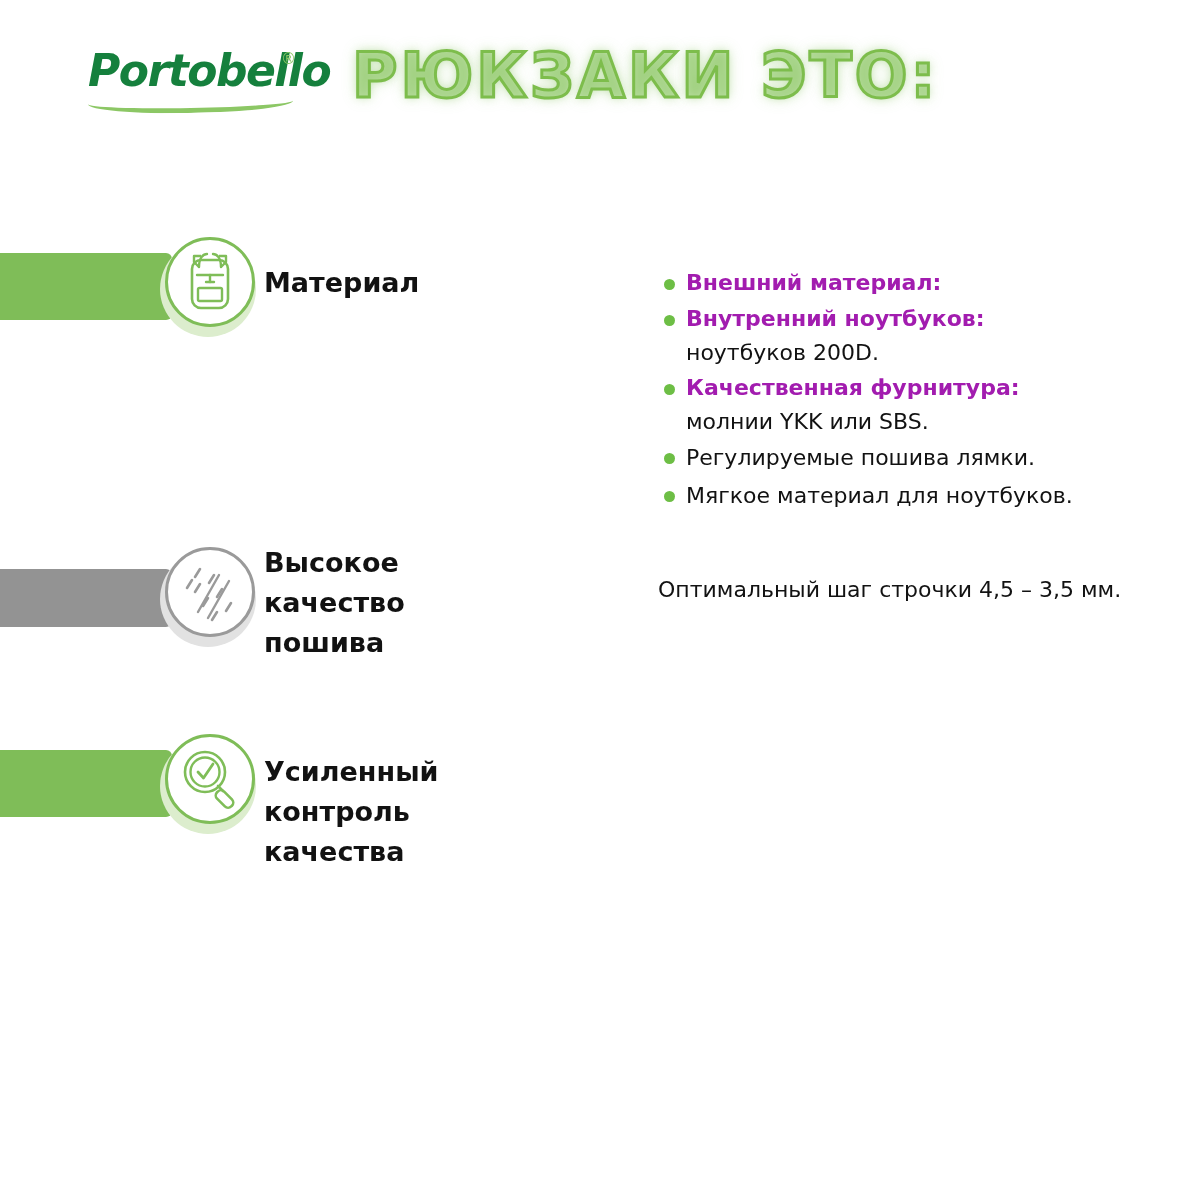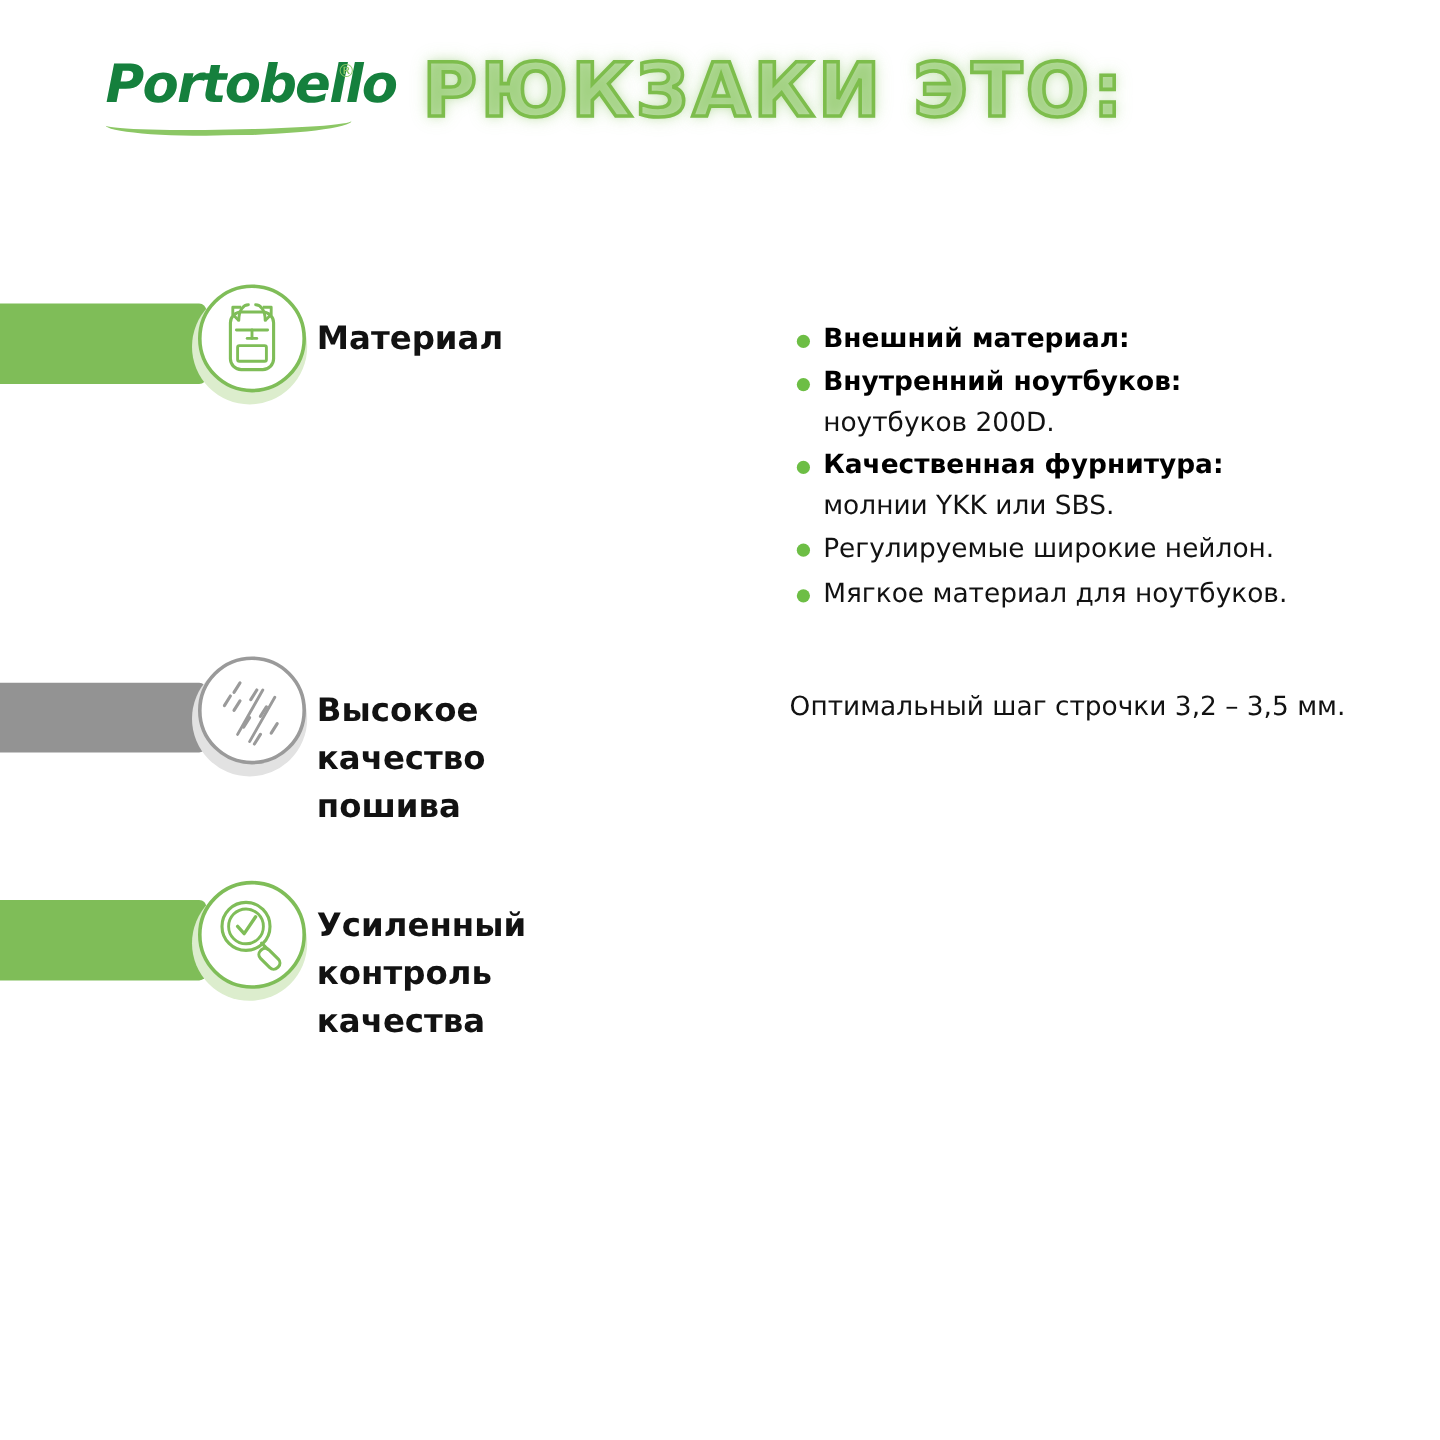--- a/index.html
+++ b/index.html
@@ -142,21 +142,21 @@
     width: 11px;
     height: 11px;
     border-radius: 50%;
     background: #6dbe45;
   }
   .bullet .b-strong {
     font-family: "DejaVu Sans", sans-serif;
     font-weight: bold;
     font-size: 22px;
     line-height: 34px;
-    color: #000000;
+    color: #a21caf;
     display: block;
   }
   .bullet .b-sub {
     font-family: "DejaVu Sans", sans-serif;
     font-weight: normal;
     font-size: 22px;
     line-height: 33px;
     color: #121212;
     display: block;
   }
@@ -231,21 +231,21 @@
         <line x1="30" y1="62" x2="51" y2="25" stroke-width="2.4"></line>
         <line x1="40" y1="68" x2="61" y2="31" stroke-width="2.4"></line>
 
         <line x1="41" y1="33" x2="46" y2="25"></line>
         <line x1="49" y1="47" x2="54" y2="39"></line>
         <line x1="58" y1="61" x2="63" y2="53"></line>
       </g>
     </svg>
   </div>
 
-  <div class="row-heading" style="left:264px; top:573px;">Высокое качество
+  <div class="row-heading" style="left:264px; top:543px;">Высокое качество
 пошива</div>
 </div>
 
 <div class="row">
   <div class="bar green" style="top:750px; height:67px; width:172px;"></div>
 
   <div class="badge-halo green" style="left:160px; top:738px; width:96px; height:96px;"></div>
   <div class="badge green" style="left:165px; top:734px; width:90px; height:90px;">
     <svg width="84" height="84" viewBox="0 0 84 84">
       <circle cx="37" cy="35" r="20" fill="none" stroke="#7fbd58" stroke-width="2.6"></circle>
@@ -266,20 +266,20 @@
   </div>
   <div class="bullet">
     <span class="b-strong">Внутренний ноутбуков:</span>
     <span class="b-sub">ноутбуков 200D.</span>
   </div>
   <div class="bullet">
     <span class="b-strong">Качественная фурнитура:</span>
     <span class="b-sub">молнии YKK или SBS.</span>
   </div>
   <div class="bullet plain">
-    <span class="b-sub">Регулируемые широкие нейлон.</span>
+    <span class="b-sub">Регулируемые пошива лямки.</span>
   </div>
   <div class="bullet plain">
     <span class="b-sub">Мягкое материал для ноутбуков.</span>
   </div>
 </div>
 
-<div class="side-note">Оптимальный шаг строчки 3,2 – 3,5 мм.</div>
+<div class="side-note">Оптимальный шаг строчки 4,5 – 3,5 мм.</div>
 
 </body></html>

